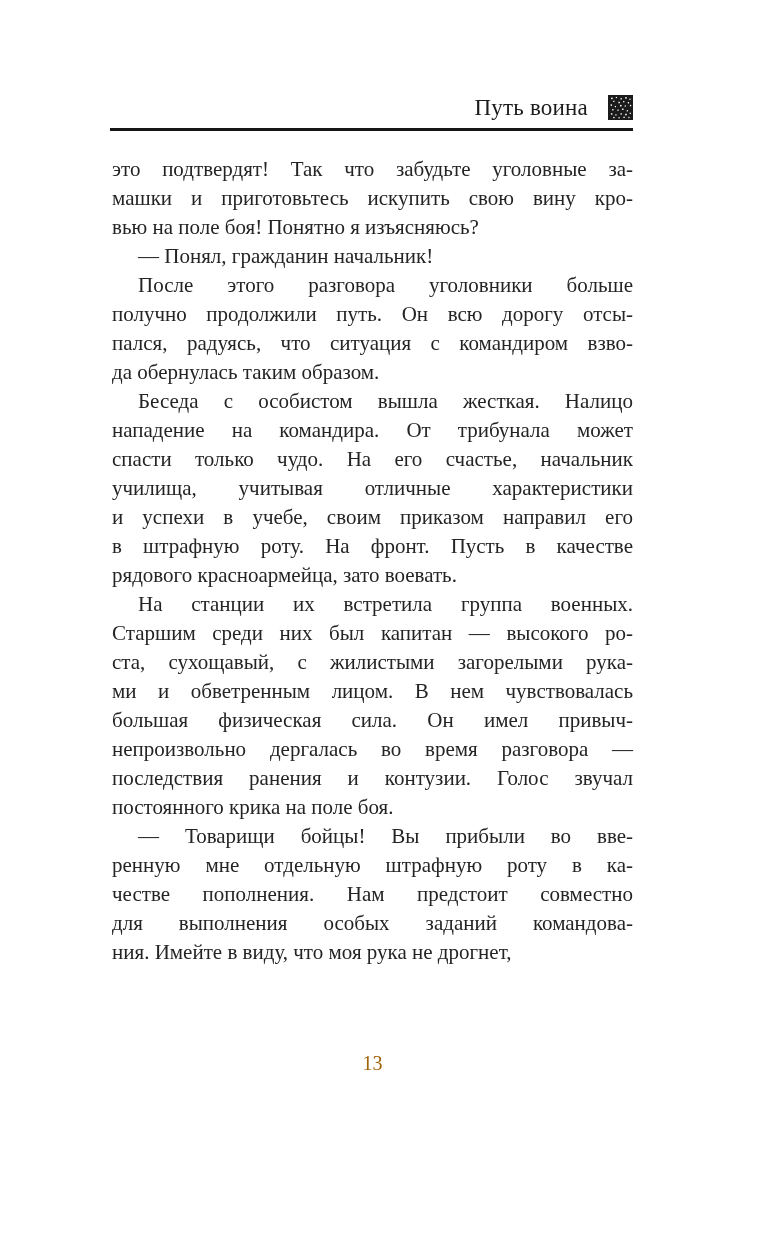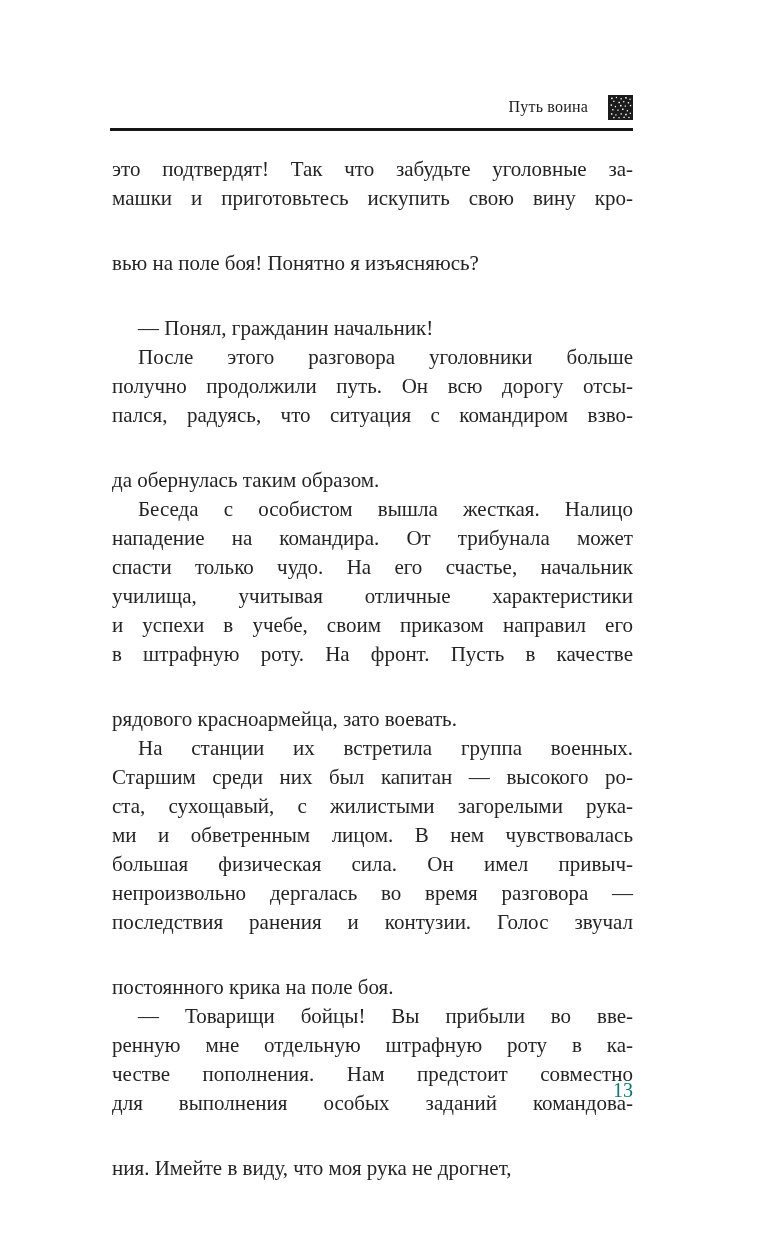--- a/index.html
+++ b/index.html
@@ -22,21 +22,21 @@
     top: 91px;
     left: 112px;
     width: 521px;
     height: 32px;
     display: flex;
     align-items: center;
     justify-content: flex-end;
     gap: 20px;
   }
   .head-title {
-    font-size: 16px;
+    font-size: 23px;
     line-height: 1;
     color: #1c1c1c;
     letter-spacing: 0.2px;
     white-space: nowrap;
   }
   .ornament {
     width: 25px;
     height: 25px;
     flex: 0 0 auto;
     display: block;
@@ -60,35 +60,34 @@
     color: #242424;
   }
   .text-block .line {
     text-align: justify;
     text-align-last: justify;
     white-space: normal;
   }
   .text-block .line.last {
     text-align: left;
     text-align-last: left;
-    margin-top: 36px;
   }
   .text-block .line.indent {
     text-indent: 26px;
   }
   
   .page-number {
     position: absolute;
-    top: 1076px;
+    top: 1049px;
     left: 112px;
     width: 521px;
-    text-align: right;
+    text-align: center;
     font-size: 20px;
     line-height: 28px;
-    color: #0f766e;
+    color: #a16207;
   }
 </style>
 </head>
 <body>
 
 <div class="page" style="background: rgb(255, 255, 255); color: rgb(36, 36, 36);">
 
   <header class="running-head">
     <span class="head-title">Путь воина</span>
     <svg class="ornament" viewBox="0 0 24 24" aria-hidden="true">

